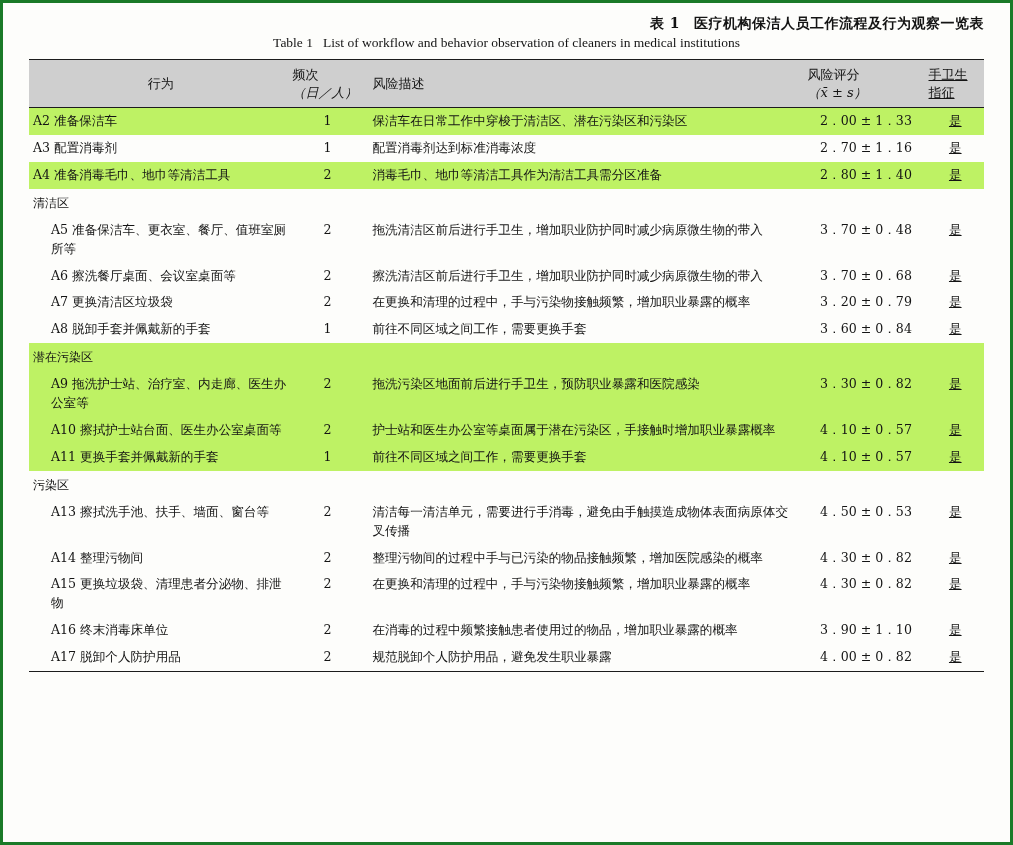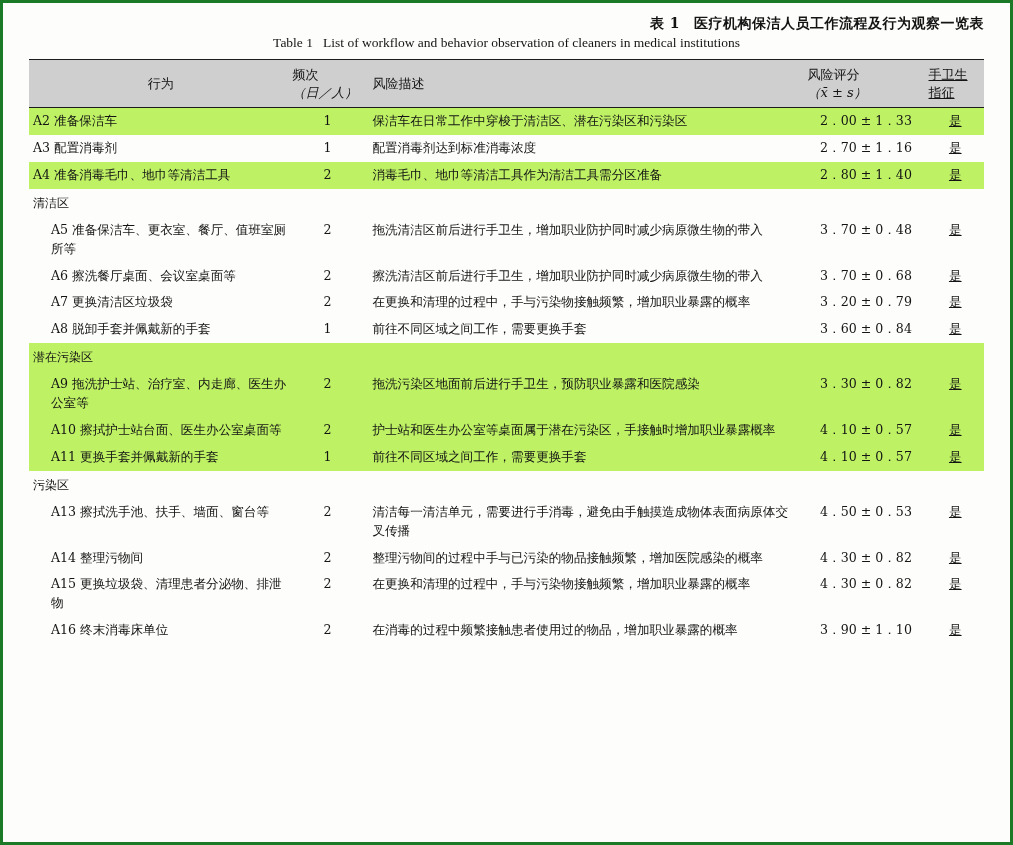--- a/index.html
+++ b/index.html
@@ -232,16 +232,23 @@
           <td class="c-score">4．30 ± 0．82</td>
           <td class="c-hand">是</td>
         </tr>
         <tr class="plain">
           <td class="c-behavior indent">A16 终末消毒床单位</td>
           <td class="c-freq">2</td>
           <td class="c-desc">在消毒的过程中频繁接触患者使用过的物品，增加职业暴露的概率</td>
           <td class="c-score">3．90 ± 1．10</td>
           <td class="c-hand">是</td>
         </tr>
+        <tr class="plain bottomline">
+          <td class="c-behavior indent">A17 脱卸个人防护用品</td>
+          <td class="c-freq">2</td>
+          <td class="c-desc">规范脱卸个人防护用品，避免发生职业暴露</td>
+          <td class="c-score">4．00 ± 0．82</td>
+          <td class="c-hand">是</td>
+        </tr>
       </tbody>
   </table>
 
 </div>
 
 </body></html>

